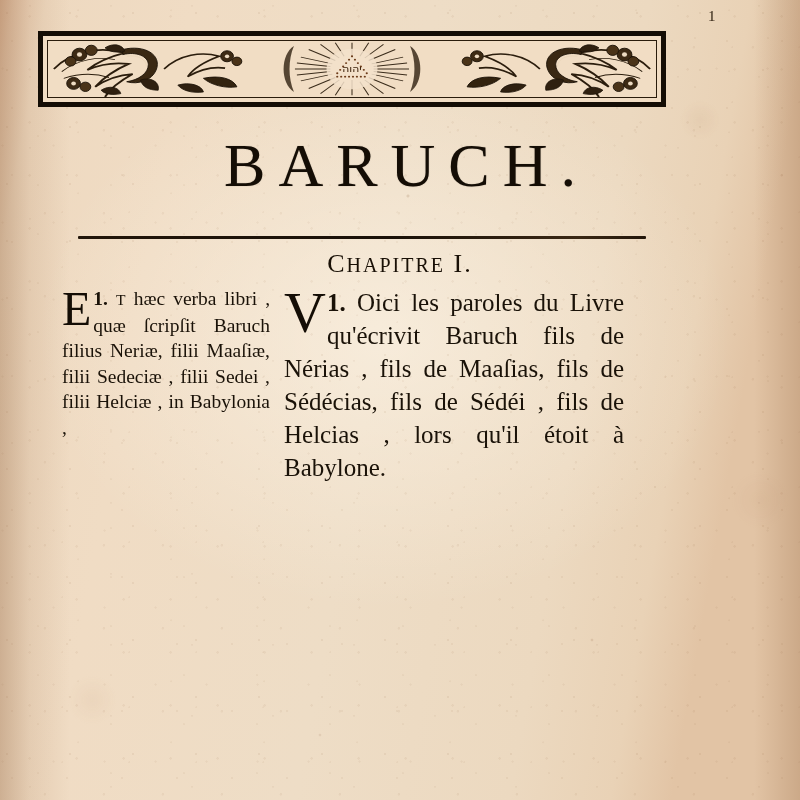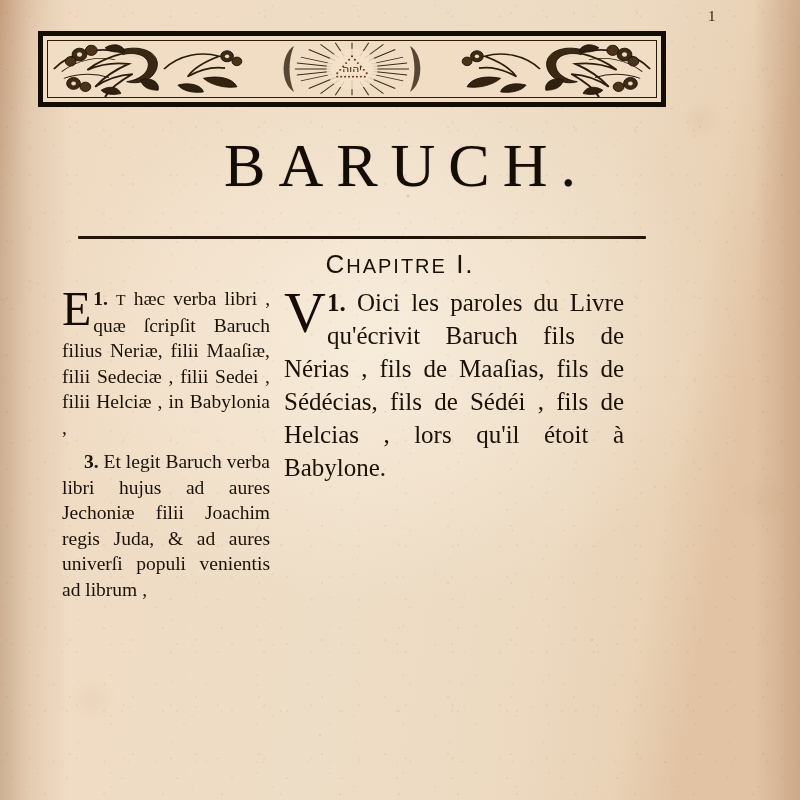--- a/index.html
+++ b/index.html
@@ -86,21 +86,21 @@
     text-shadow:0 0 1px rgba(20,13,5,.35);
   }
   #title-rule{
     position:absolute;left:78px;top:236px;width:568px;height:3px;
     background:linear-gradient(90deg,#22160a 0%,#1a1108 55%,#3a2814 88%,#22160a 100%);
     border-radius:1px;
   }
   #chapter{
     position:absolute;left:0;right:0;top:249px;text-align:center;
     font-size:26px;color:#191006;letter-spacing:2px;
-    font-family:Liberation Sans, sans-serif;
+    font-family:Liberation Serif, serif;
   }
   #chapter .sc{font-size:20px;}
 
   
   #cols{
     position:absolute;left:0;top:286px;width:800px;height:514px;
   }
   .col{position:absolute;top:0;color:#1a1208;}
   #col-latin{left:62px;width:208px;font-size:19.5px;line-height:25.5px;}
   #col-french{left:284px;width:340px;font-size:25px;line-height:33px;}
@@ -256,23 +256,20 @@
   <div id="cols">
 
     <div class="col" id="col-latin">
 
       <p class="verse">
         <span class="vnum">1.</span>
         <span class="dropcap">E</span><span class="raised">T</span><span> hæc verba libri , quæ ſcripſit Baruch filius Neriæ, filii Maaſiæ, filii Sedeciæ , filii Sedei , filii Helciæ , in Babylonia ,</span>
       </p>
 
 
-      <p class="verse indent">
-        <span class="vnum">3.</span><span> Et legit Baruch verba libri hujus ad aures Jechoniæ filii Joachim regis Juda, &amp; ad aures univerſi populi venientis ad librum ,</span>
-      </p>
     </div>
 
     <div class="col" id="col-french">
 
       <p class="verse">
         <span class="vnum">1.</span>
         <span class="dropcap">V</span><span>Oici les paroles du Livre qu'écrivit Baruch fils de Nérias , fils de Maaſias, fils de Sédécias, fils de Sédéi , fils de Helcias , lors qu'il étoit à Babylone.</span>
       </p>
 
 

